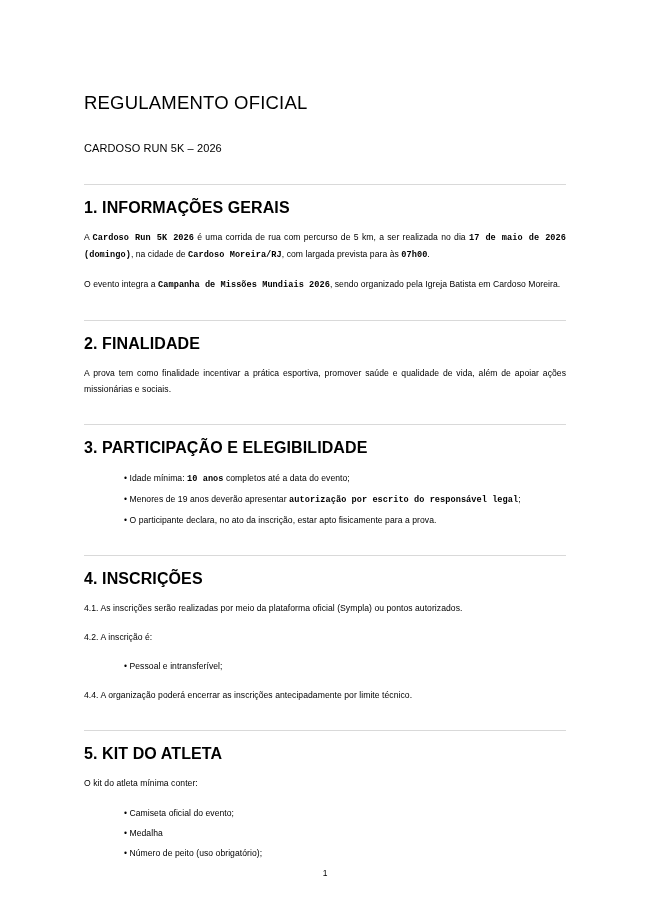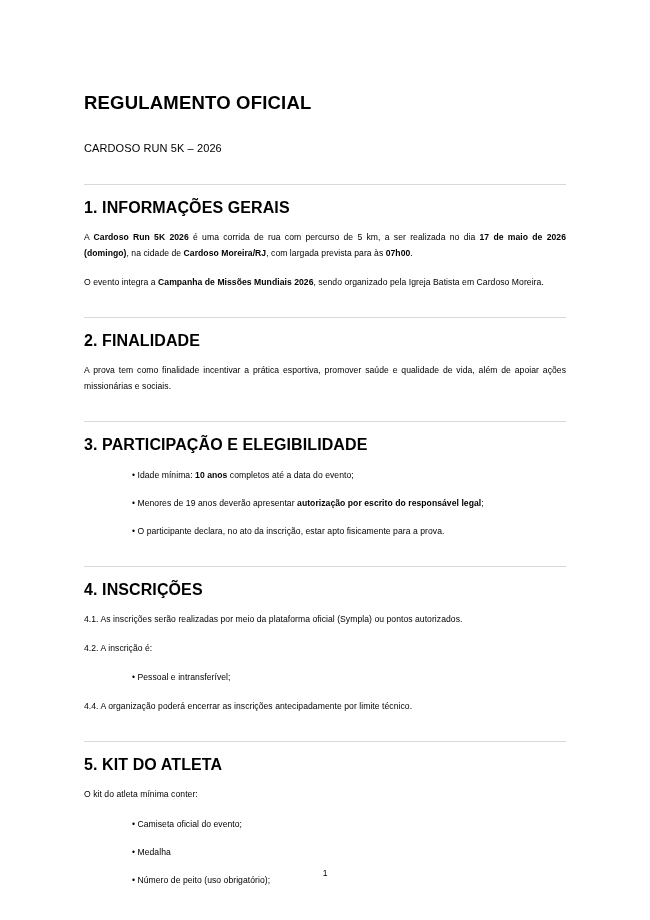--- a/index.html
+++ b/index.html
@@ -18,21 +18,21 @@
   .page {
     width: 650px;
     height: 920px;
     box-sizing: border-box;
     padding: 92px 84px 40px 84px;
     position: relative;
     background: #ffffff;
   }
   .doc-title {
     font-size: 18.5px;
-    font-weight: bold;
+    font-weight: normal;
     letter-spacing: 0.2px;
     margin: 0 0 28px 0;
     line-height: 1.2;
   }
   .doc-subtitle {
     font-size: 11px;
     font-weight: normal;
     margin: 0 0 30px 0;
     letter-spacing: 0.1px;
   }
@@ -62,27 +62,27 @@
     margin-bottom: 0;
   }
   .bullets {
     margin: 0 0 13px 0;
     padding: 0 0 0 36px;
     list-style: none;
   }
   .bullets li {
     font-size: 8.6px;
     line-height: 1.9;
-    margin: 12px;
+    margin: 4px;
     letter-spacing: 0.05px;
   }
   .bullets li::before {
     content: "• ";
   }
-  b { font-weight: bold; }
+  b { font-weight: bold; font-family: Liberation Mono, monospace; }
   .page-number {
     position: absolute;
     bottom: 42px;
     left: 0;
     width: 650px;
     text-align: center;
     font-size: 8.5px;
     color: #000;
   }
   .spacer-lg { height: 10px; }

